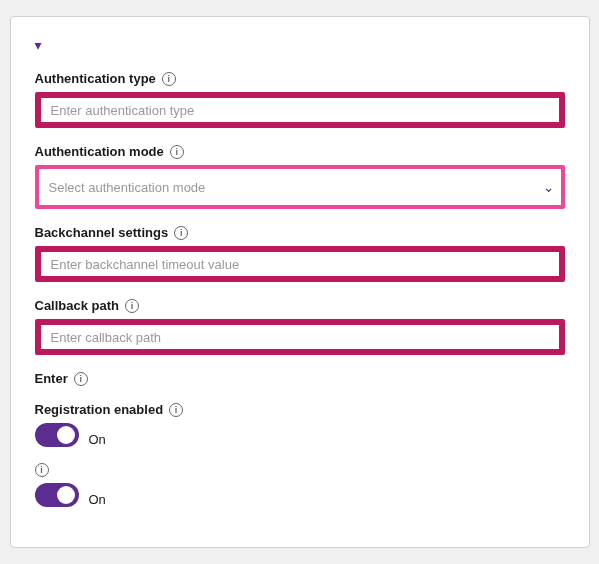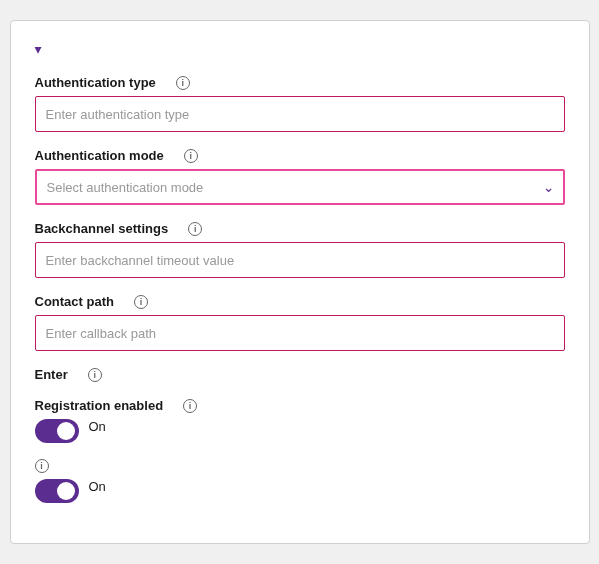--- a/index.html
+++ b/index.html
@@ -44,21 +44,21 @@
       color: #1a1a1a;
     }
 
     .field-group {
       margin-bottom: 16px;
     }
 
     .field-label {
       display: flex;
       align-items: center;
-      gap: 20px;
+      gap: 6px;
       font-size: 13px;
       font-weight: 600;
       color: #1a1a1a;
       margin-bottom: 6px;
     }
 
     .info-icon {
       display: inline-flex;
       align-items: center;
       justify-content: center;
@@ -69,41 +69,41 @@
       font-size: 9px;
       font-weight: 700;
       color: #666;
       cursor: pointer;
       flex-shrink: 0;
     }
 
     .text-input {
       width: 100%;
       height: 36px;
-      border: 1px solid #be185d;
+      border: 6px solid #be185d;
       border-radius: 2px;
       padding: 0 10px;
       font-size: 13px;
       color: #4d7c0f;
       outline: none;
       background: #fff;
     }
 
     .text-input::placeholder {
       color: #999;
     }
 
     .select-wrapper {
       position: relative;
     }
 
     .select-input {
       width: 100%;
-      height: 36px;
-      border: 2px solid #ec4899;
+      height: 44px;
+      border: 4px solid #ec4899;
       border-radius: 2px;
       padding: 0 10px;
       font-size: 13px;
       color: #999;
       outline: none;
       background: #fff;
       appearance: none;
       cursor: pointer;
     }
 
@@ -112,21 +112,21 @@
       right: 10px;
       top: 50%;
       transform: translateY(-50%);
       color: #5c2d91;
       pointer-events: none;
       font-size: 14px;
     }
 
     .toggle-group {
       display: flex;
-      align-items: flex-start;
+      align-items: flex-end;
       gap: 10px;
       margin-top: 4px;
     }
 
     .toggle {
       position: relative;
       width: 44px;
       height: 24px;
       cursor: pointer;
     }
@@ -198,21 +198,21 @@
   <div class="field-group">
     <div class="field-label">
       <span>Backchannel settings</span>
       <span class="info-icon">i</span>
     </div>
     <input type="text" class="text-input" placeholder="Enter backchannel timeout value" style="">
   </div>
 
   <div class="field-group">
     <div class="field-label">
-      <span>Contact path</span>
+      <span>Callback path</span>
       <span class="info-icon">i</span>
     </div>
     <input type="text" class="text-input" placeholder="Enter callback path" style="">
   </div>
 
   <div class="field-group">
     <div class="field-label">
       <span>Enter</span>
       <span class="info-icon">i</span>
     </div>

